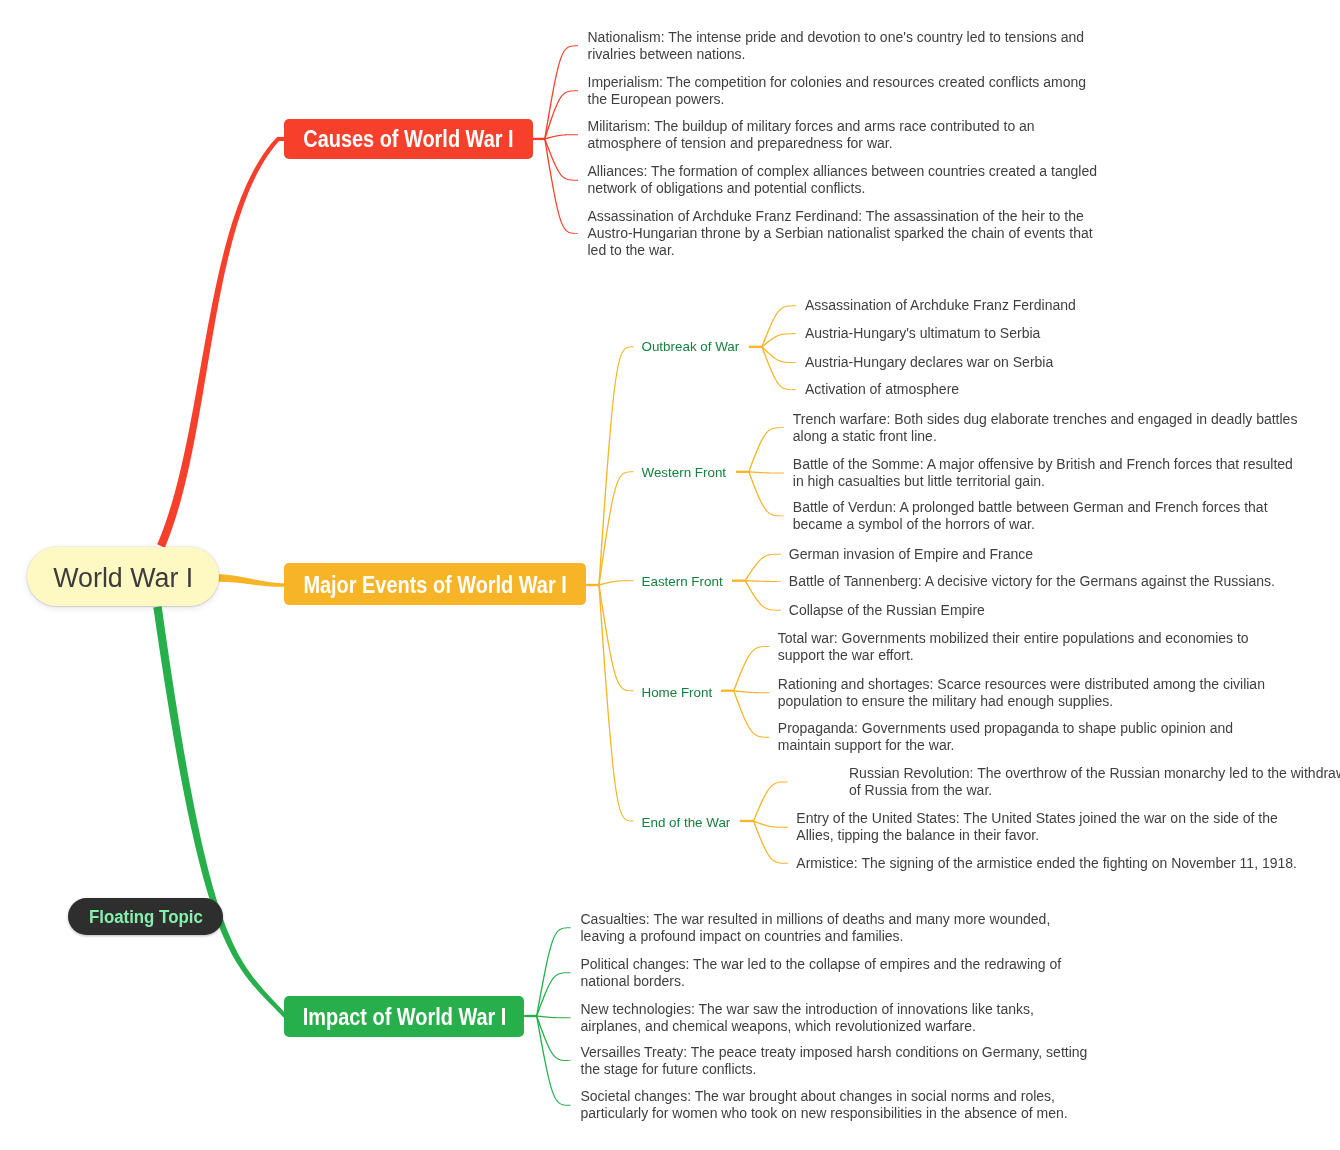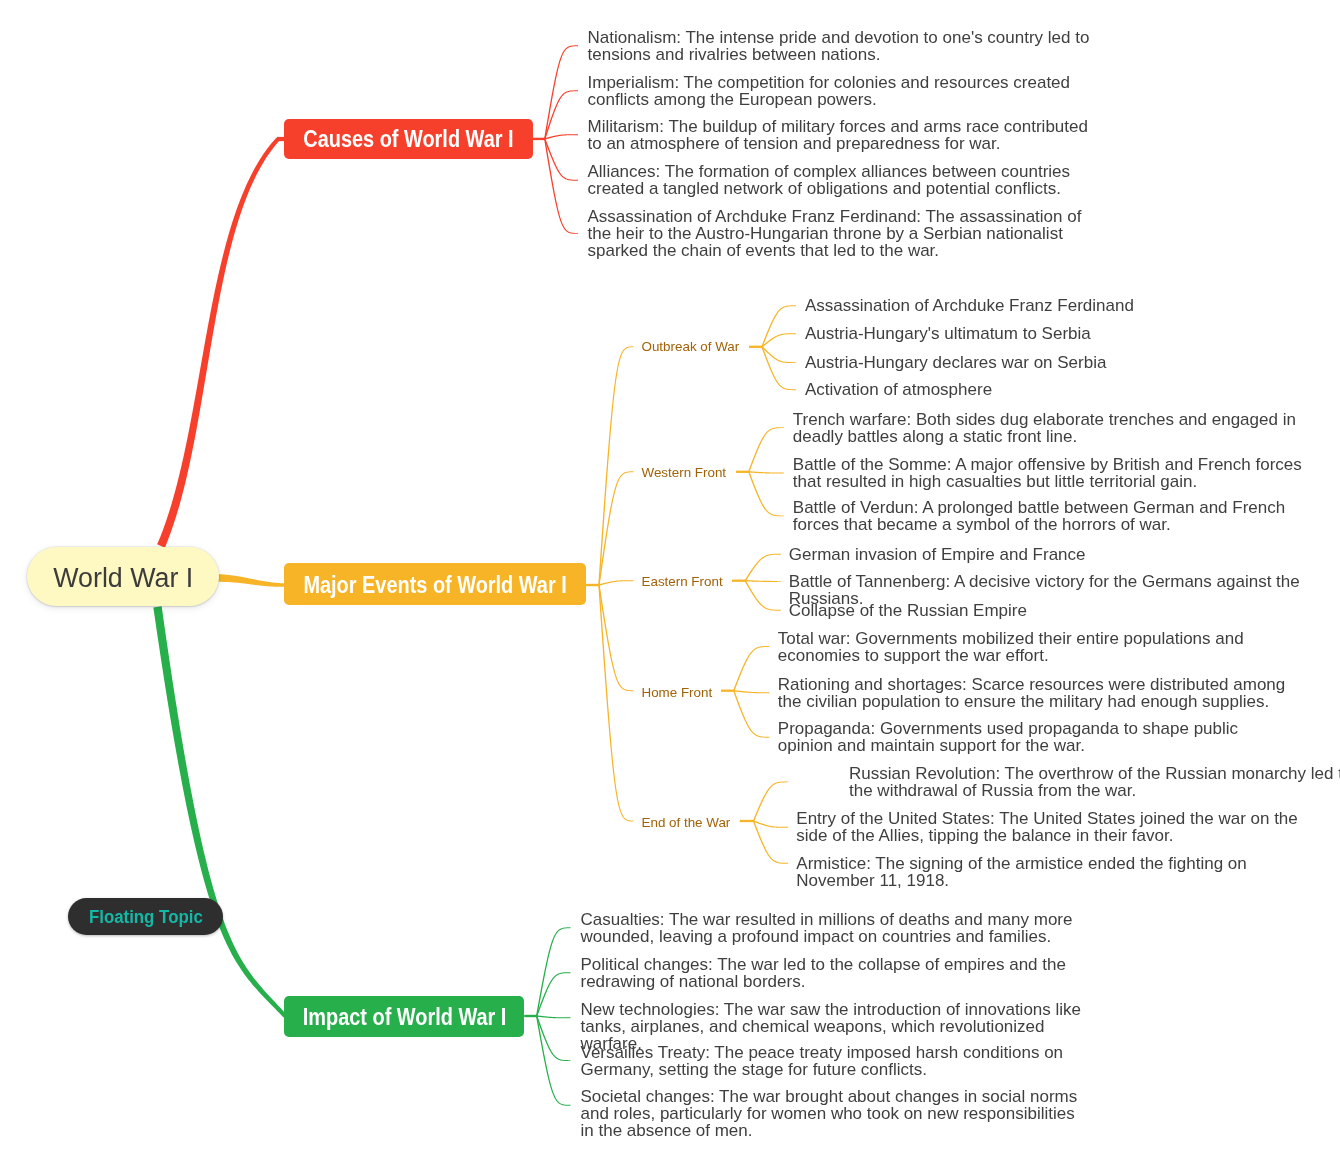--- a/index.html
+++ b/index.html
@@ -24,31 +24,31 @@
 
   
   .main-node{display:flex;align-items:center;justify-content:center;
       border-radius:5px;color:#ffffff;}
   .main-node > span{font-weight:bold;font-size:23px;line-height:23px;
       display:inline-block;transform:scaleX(.866) translateY(.6px);
       white-space:nowrap;}
 
   
   .float-node{display:flex;align-items:center;justify-content:center;
-      border-radius:20px;color:#14b8a6;
+      border-radius:20px;color:#86efac;
       box-shadow:0 1px 3px rgba(0,0,0,.28);}
   .float-node > span{font-weight:bold;font-size:19.2px;line-height:19.2px;
       display:inline-block;transform:scaleX(.878);white-space:nowrap;}
 
   
-  .sub-label{position:absolute;color:#a16207;font-size:13.4px;
+  .sub-label{position:absolute;color:#15803d;font-size:13.4px;
       line-height:17px;white-space:nowrap;}
 
   
-  .leaf{position:absolute;color:#3f3f3f;font-size:17px;line-height:17px;}
+  .leaf{position:absolute;color:#3f3f3f;font-size:14px;line-height:17px;}
 </style>
 </head>
 <body>
 
 <div id="mindmap">
   <svg id="connectors" xmlns="http://www.w3.org/2000/svg">
       <path d="M 277 139 L 286 139" stroke="#F7402C" stroke-width="4.2" fill="none"></path>
       <path d="M 164.86 547.65 L 166.39 543.95 L 167.87 540.19 L 169.32 536.37 L 170.74 532.50 L 172.12 528.57 L 173.47 524.59 L 174.79 520.56 L 176.08 516.48 L 177.34 512.35 L 178.58 508.17 L 179.78 503.95 L 180.96 499.68 L 182.11 495.37 L 183.24 491.02 L 184.34 486.63 L 185.43 482.20 L 186.49 477.74 L 187.53 473.24 L 188.55 468.71 L 189.55 464.14 L 190.53 459.54 L 191.50 454.92 L 192.45 450.27 L 193.39 445.59 L 194.31 440.89 L 195.22 436.16 L 196.11 431.41 L 197.00 426.65 L 197.87 421.86 L 198.74 417.06 L 199.60 412.24 L 200.45 407.41 L 201.29 402.57 L 202.12 397.71 L 202.95 392.85 L 203.78 387.98 L 204.60 383.10 L 205.43 378.22 L 206.25 373.33 L 207.07 368.45 L 207.89 363.56 L 208.71 358.67 L 209.53 353.79 L 210.36 348.92 L 211.19 344.04 L 212.02 339.18 L 212.86 334.33 L 213.71 329.49 L 214.57 324.65 L 215.43 319.84 L 216.31 315.04 L 217.19 310.25 L 218.08 305.49 L 218.99 300.74 L 219.91 296.02 L 220.84 291.32 L 221.79 286.65 L 222.76 282.00 L 223.74 277.38 L 224.73 272.79 L 225.75 268.23 L 226.79 263.70 L 227.84 259.21 L 228.92 254.75 L 230.01 250.33 L 231.13 245.95 L 232.28 241.61 L 233.45 237.32 L 234.64 233.06 L 235.86 228.85 L 237.11 224.69 L 238.38 220.58 L 239.69 216.52 L 241.02 212.51 L 242.38 208.55 L 243.78 204.64 L 245.20 200.80 L 246.66 197.01 L 248.16 193.27 L 249.69 189.60 L 251.25 186.00 L 252.85 182.45 L 254.49 178.98 L 256.17 175.57 L 257.88 172.22 L 259.63 168.95 L 261.43 165.75 L 263.27 162.63 L 265.14 159.57 L 267.07 156.60 L 269.03 153.70 L 271.04 150.88 L 273.10 148.14 L 275.20 145.48 L 277.35 142.91 L 279.55 140.42 L 276.45 137.58 L 274.15 140.13 L 271.89 142.76 L 269.68 145.48 L 267.53 148.27 L 265.42 151.15 L 263.36 154.11 L 261.35 157.15 L 259.38 160.26 L 257.46 163.44 L 255.58 166.70 L 253.75 170.03 L 251.96 173.42 L 250.20 176.89 L 248.49 180.41 L 246.82 184.01 L 245.19 187.66 L 243.59 191.38 L 242.03 195.16 L 240.51 198.99 L 239.02 202.88 L 237.56 206.83 L 236.14 210.83 L 234.74 214.88 L 233.38 218.98 L 232.05 223.12 L 230.75 227.32 L 229.47 231.56 L 228.23 235.85 L 227.00 240.17 L 225.81 244.54 L 224.63 248.95 L 223.48 253.40 L 222.36 257.88 L 221.25 262.39 L 220.17 266.94 L 219.10 271.52 L 218.05 276.13 L 217.02 280.77 L 216.01 285.43 L 215.02 290.12 L 214.03 294.84 L 213.07 299.57 L 212.11 304.33 L 211.17 309.11 L 210.24 313.90 L 209.32 318.71 L 208.41 323.53 L 207.51 328.36 L 206.62 333.21 L 205.73 338.07 L 204.85 342.93 L 203.98 347.80 L 203.11 352.68 L 202.24 357.56 L 201.38 362.44 L 200.51 367.32 L 199.65 372.20 L 198.79 377.07 L 197.92 381.94 L 197.06 386.81 L 196.19 391.67 L 195.32 396.51 L 194.44 401.35 L 193.55 406.17 L 192.67 410.99 L 191.77 415.78 L 190.86 420.56 L 189.95 425.32 L 189.03 430.05 L 188.09 434.77 L 187.14 439.46 L 186.18 444.13 L 185.21 448.77 L 184.22 453.38 L 183.22 457.96 L 182.20 462.51 L 181.17 467.03 L 180.11 471.51 L 179.04 475.96 L 177.95 480.36 L 176.84 484.73 L 175.70 489.06 L 174.55 493.34 L 173.37 497.58 L 172.17 501.77 L 170.94 505.91 L 169.69 510.01 L 168.41 514.05 L 167.10 518.04 L 165.77 521.98 L 164.41 525.86 L 163.01 529.68 L 161.59 533.44 L 160.14 537.14 L 158.65 540.78 L 157.14 544.35 Z" fill="#F7402C"></path>
       <path d="M 218.41 581.85 L 219.22 581.85 L 220.02 581.85 L 220.81 581.85 L 221.59 581.86 L 222.36 581.87 L 223.13 581.89 L 223.89 581.90 L 224.64 581.92 L 225.39 581.95 L 226.13 581.97 L 226.86 582.00 L 227.58 582.04 L 228.30 582.07 L 229.01 582.11 L 229.72 582.15 L 230.42 582.19 L 231.12 582.23 L 231.81 582.28 L 232.50 582.33 L 233.18 582.38 L 233.86 582.44 L 234.53 582.49 L 235.20 582.55 L 235.86 582.61 L 236.52 582.67 L 237.18 582.73 L 237.83 582.80 L 238.48 582.86 L 239.13 582.93 L 239.78 583.00 L 240.42 583.07 L 241.06 583.14 L 241.69 583.21 L 242.33 583.29 L 242.96 583.36 L 243.59 583.44 L 244.22 583.51 L 244.85 583.59 L 245.48 583.67 L 246.11 583.75 L 246.73 583.83 L 247.36 583.91 L 247.98 583.99 L 248.61 584.07 L 249.23 584.15 L 249.85 584.24 L 250.48 584.32 L 251.10 584.40 L 251.73 584.48 L 252.36 584.56 L 252.98 584.64 L 253.61 584.73 L 254.24 584.81 L 254.87 584.89 L 255.51 584.97 L 256.14 585.05 L 256.78 585.13 L 257.42 585.20 L 258.06 585.28 L 258.70 585.36 L 259.35 585.43 L 260.00 585.51 L 260.65 585.58 L 261.31 585.65 L 261.97 585.72 L 262.63 585.79 L 263.29 585.86 L 263.96 585.92 L 264.64 585.99 L 265.32 586.05 L 266.00 586.11 L 266.69 586.17 L 267.38 586.23 L 268.07 586.28 L 268.78 586.33 L 269.48 586.39 L 270.20 586.43 L 270.91 586.48 L 271.64 586.52 L 272.37 586.56 L 273.10 586.60 L 273.84 586.64 L 274.59 586.67 L 275.35 586.70 L 276.11 586.72 L 276.88 586.75 L 277.65 586.77 L 278.43 586.79 L 279.23 586.80 L 280.02 586.81 L 280.83 586.82 L 281.64 586.82 L 282.46 586.82 L 283.29 586.82 L 284.13 586.81 L 284.98 586.80 L 285.02 583.40 L 284.19 583.37 L 283.37 583.33 L 282.55 583.29 L 281.75 583.24 L 280.95 583.20 L 280.17 583.14 L 279.39 583.09 L 278.62 583.03 L 277.85 582.97 L 277.10 582.91 L 276.35 582.84 L 275.61 582.77 L 274.87 582.70 L 274.15 582.62 L 273.43 582.54 L 272.71 582.46 L 272.00 582.38 L 271.30 582.29 L 270.61 582.20 L 269.92 582.11 L 269.23 582.02 L 268.55 581.92 L 267.87 581.83 L 267.20 581.73 L 266.54 581.62 L 265.88 581.52 L 265.22 581.42 L 264.57 581.31 L 263.92 581.20 L 263.27 581.09 L 262.63 580.98 L 261.99 580.87 L 261.35 580.75 L 260.72 580.64 L 260.09 580.52 L 259.46 580.40 L 258.83 580.28 L 258.21 580.16 L 257.58 580.04 L 256.96 579.92 L 256.34 579.80 L 255.72 579.68 L 255.11 579.55 L 254.49 579.43 L 253.87 579.30 L 253.25 579.18 L 252.64 579.05 L 252.02 578.93 L 251.40 578.80 L 250.79 578.67 L 250.17 578.55 L 249.55 578.42 L 248.93 578.30 L 248.31 578.17 L 247.68 578.04 L 247.06 577.92 L 246.43 577.79 L 245.80 577.67 L 245.17 577.55 L 244.54 577.42 L 243.90 577.30 L 243.27 577.18 L 242.62 577.06 L 241.98 576.94 L 241.33 576.82 L 240.68 576.71 L 240.02 576.59 L 239.36 576.48 L 238.70 576.36 L 238.03 576.25 L 237.36 576.14 L 236.68 576.03 L 236.00 575.93 L 235.32 575.82 L 234.62 575.72 L 233.93 575.62 L 233.22 575.52 L 232.52 575.42 L 231.80 575.33 L 231.08 575.24 L 230.35 575.15 L 229.62 575.06 L 228.88 574.98 L 228.13 574.89 L 227.38 574.82 L 226.62 574.74 L 225.85 574.67 L 225.08 574.60 L 224.29 574.53 L 223.50 574.46 L 222.71 574.40 L 221.90 574.35 L 221.08 574.29 L 220.26 574.24 L 219.43 574.19 L 218.59 574.15 Z" fill="#F6B426"></path>
       <path d="M 284 1016 L 287 1016" stroke="#26AF4B" stroke-width="4.2" fill="none"></path>

